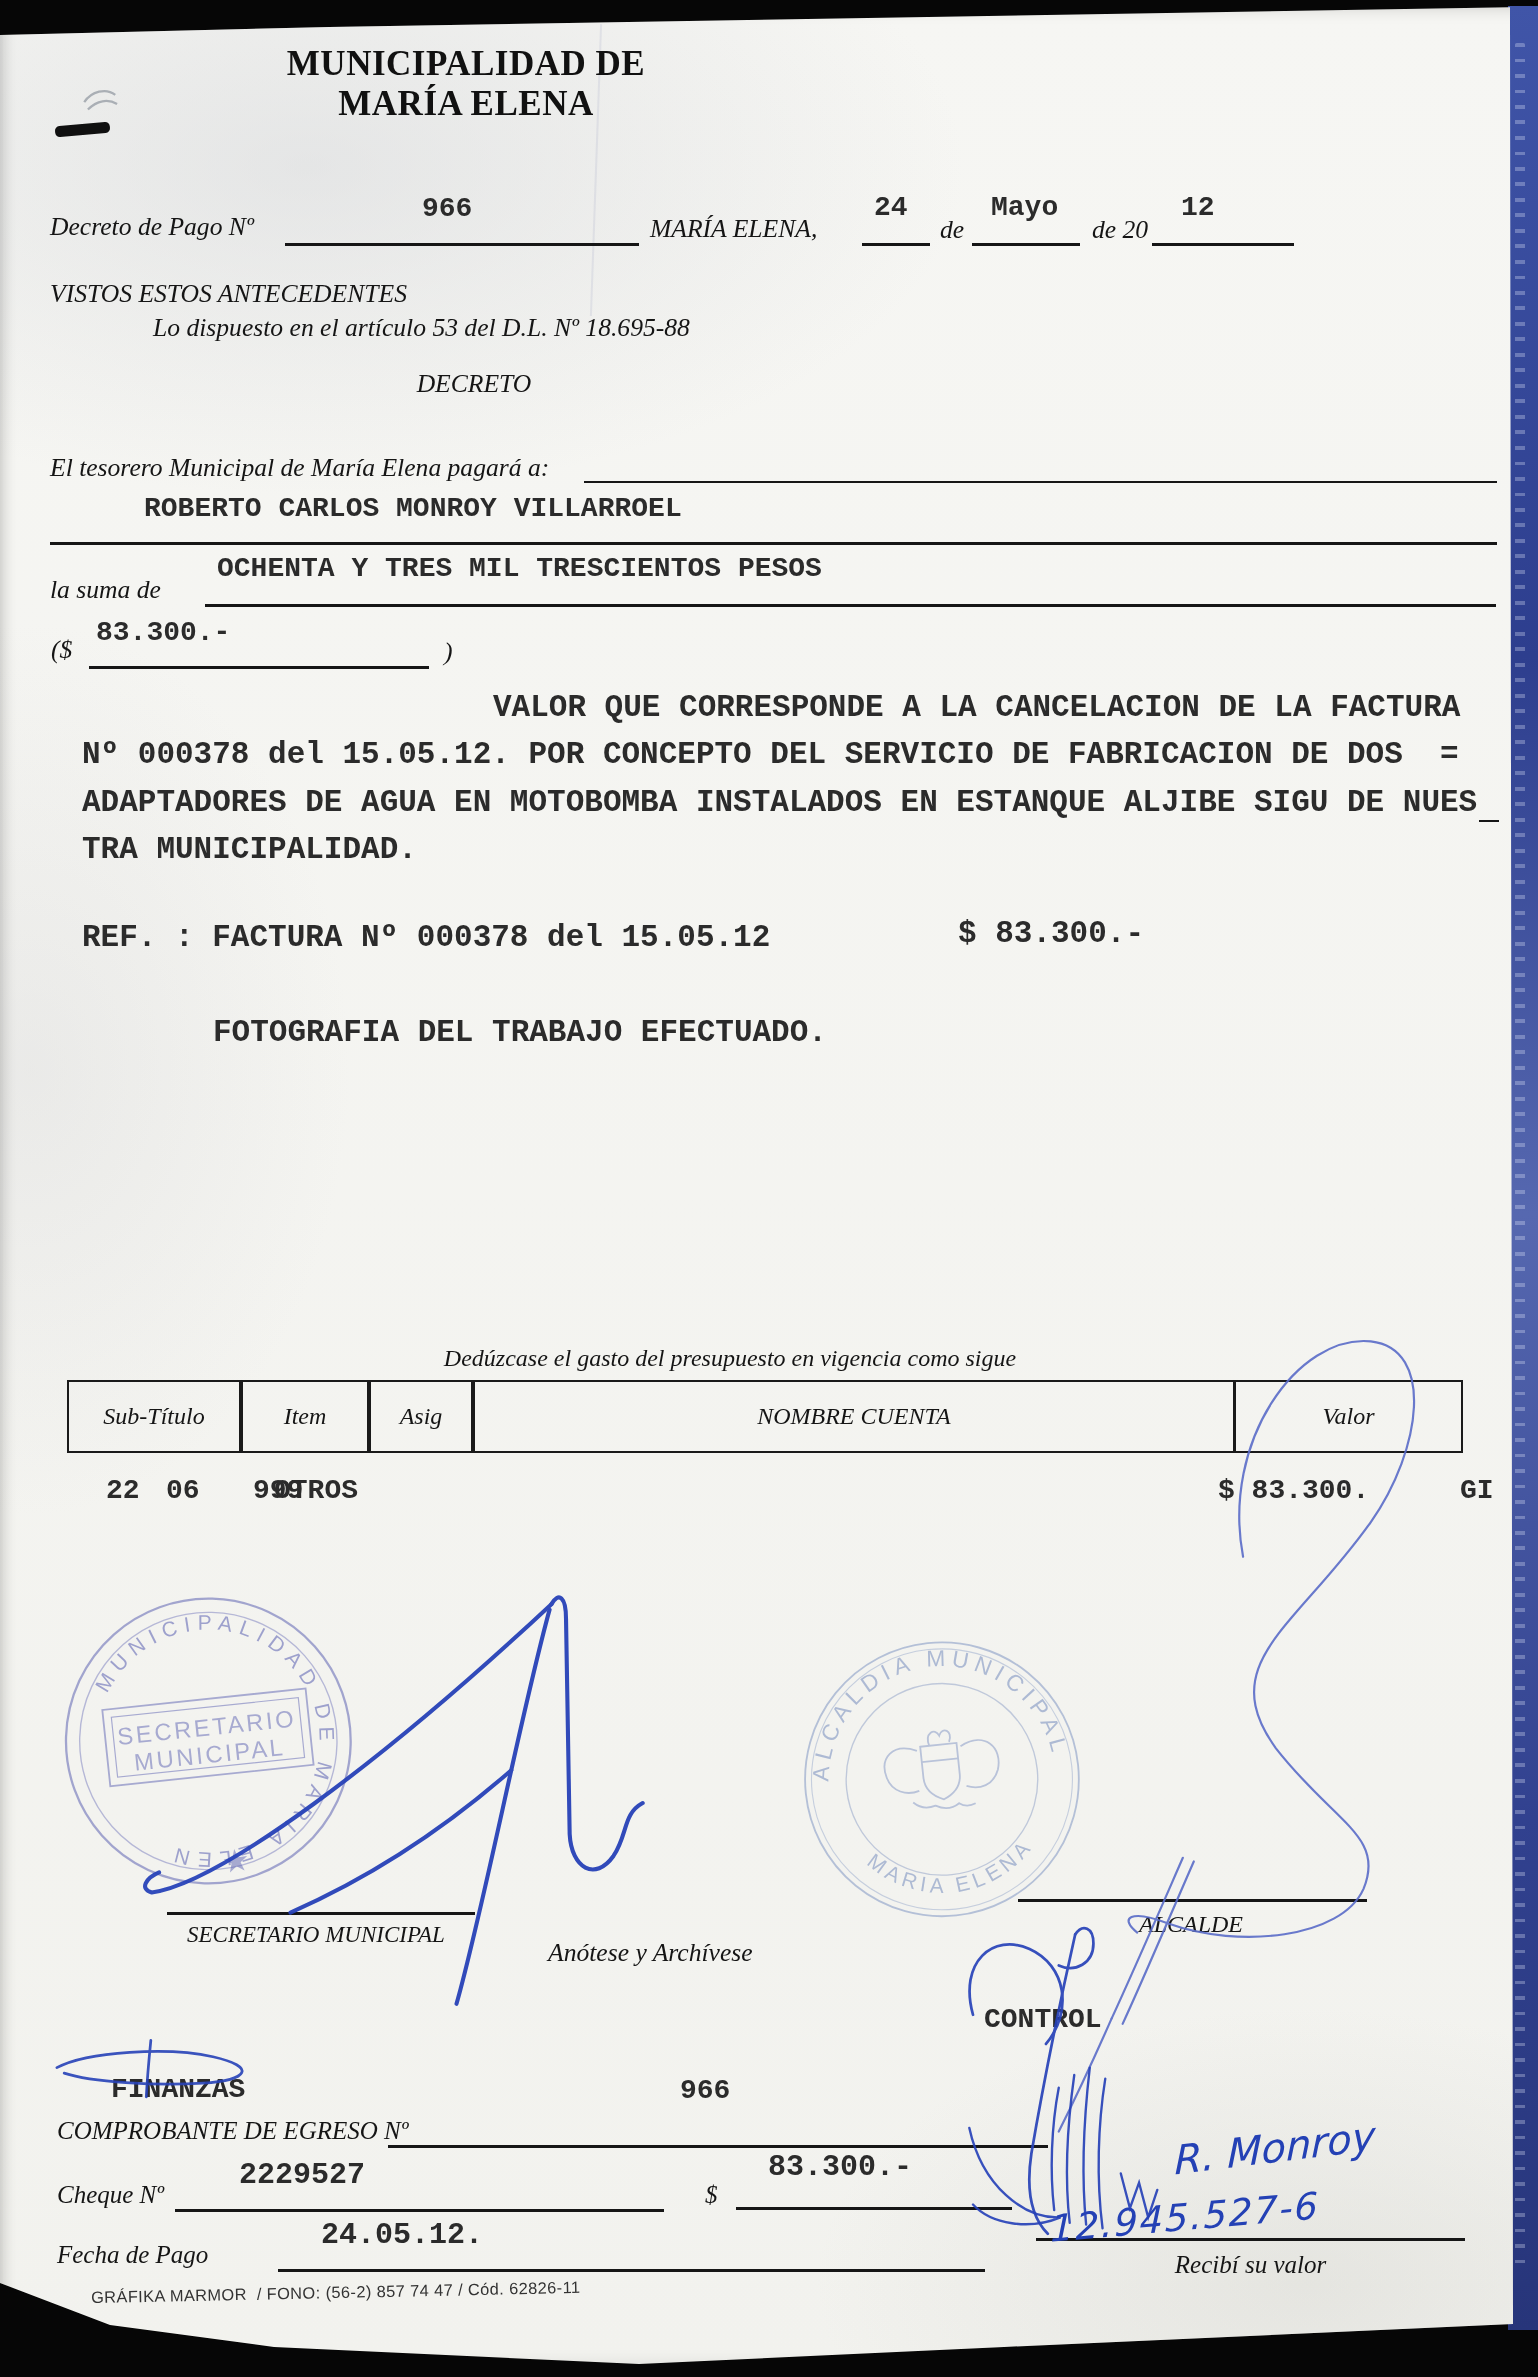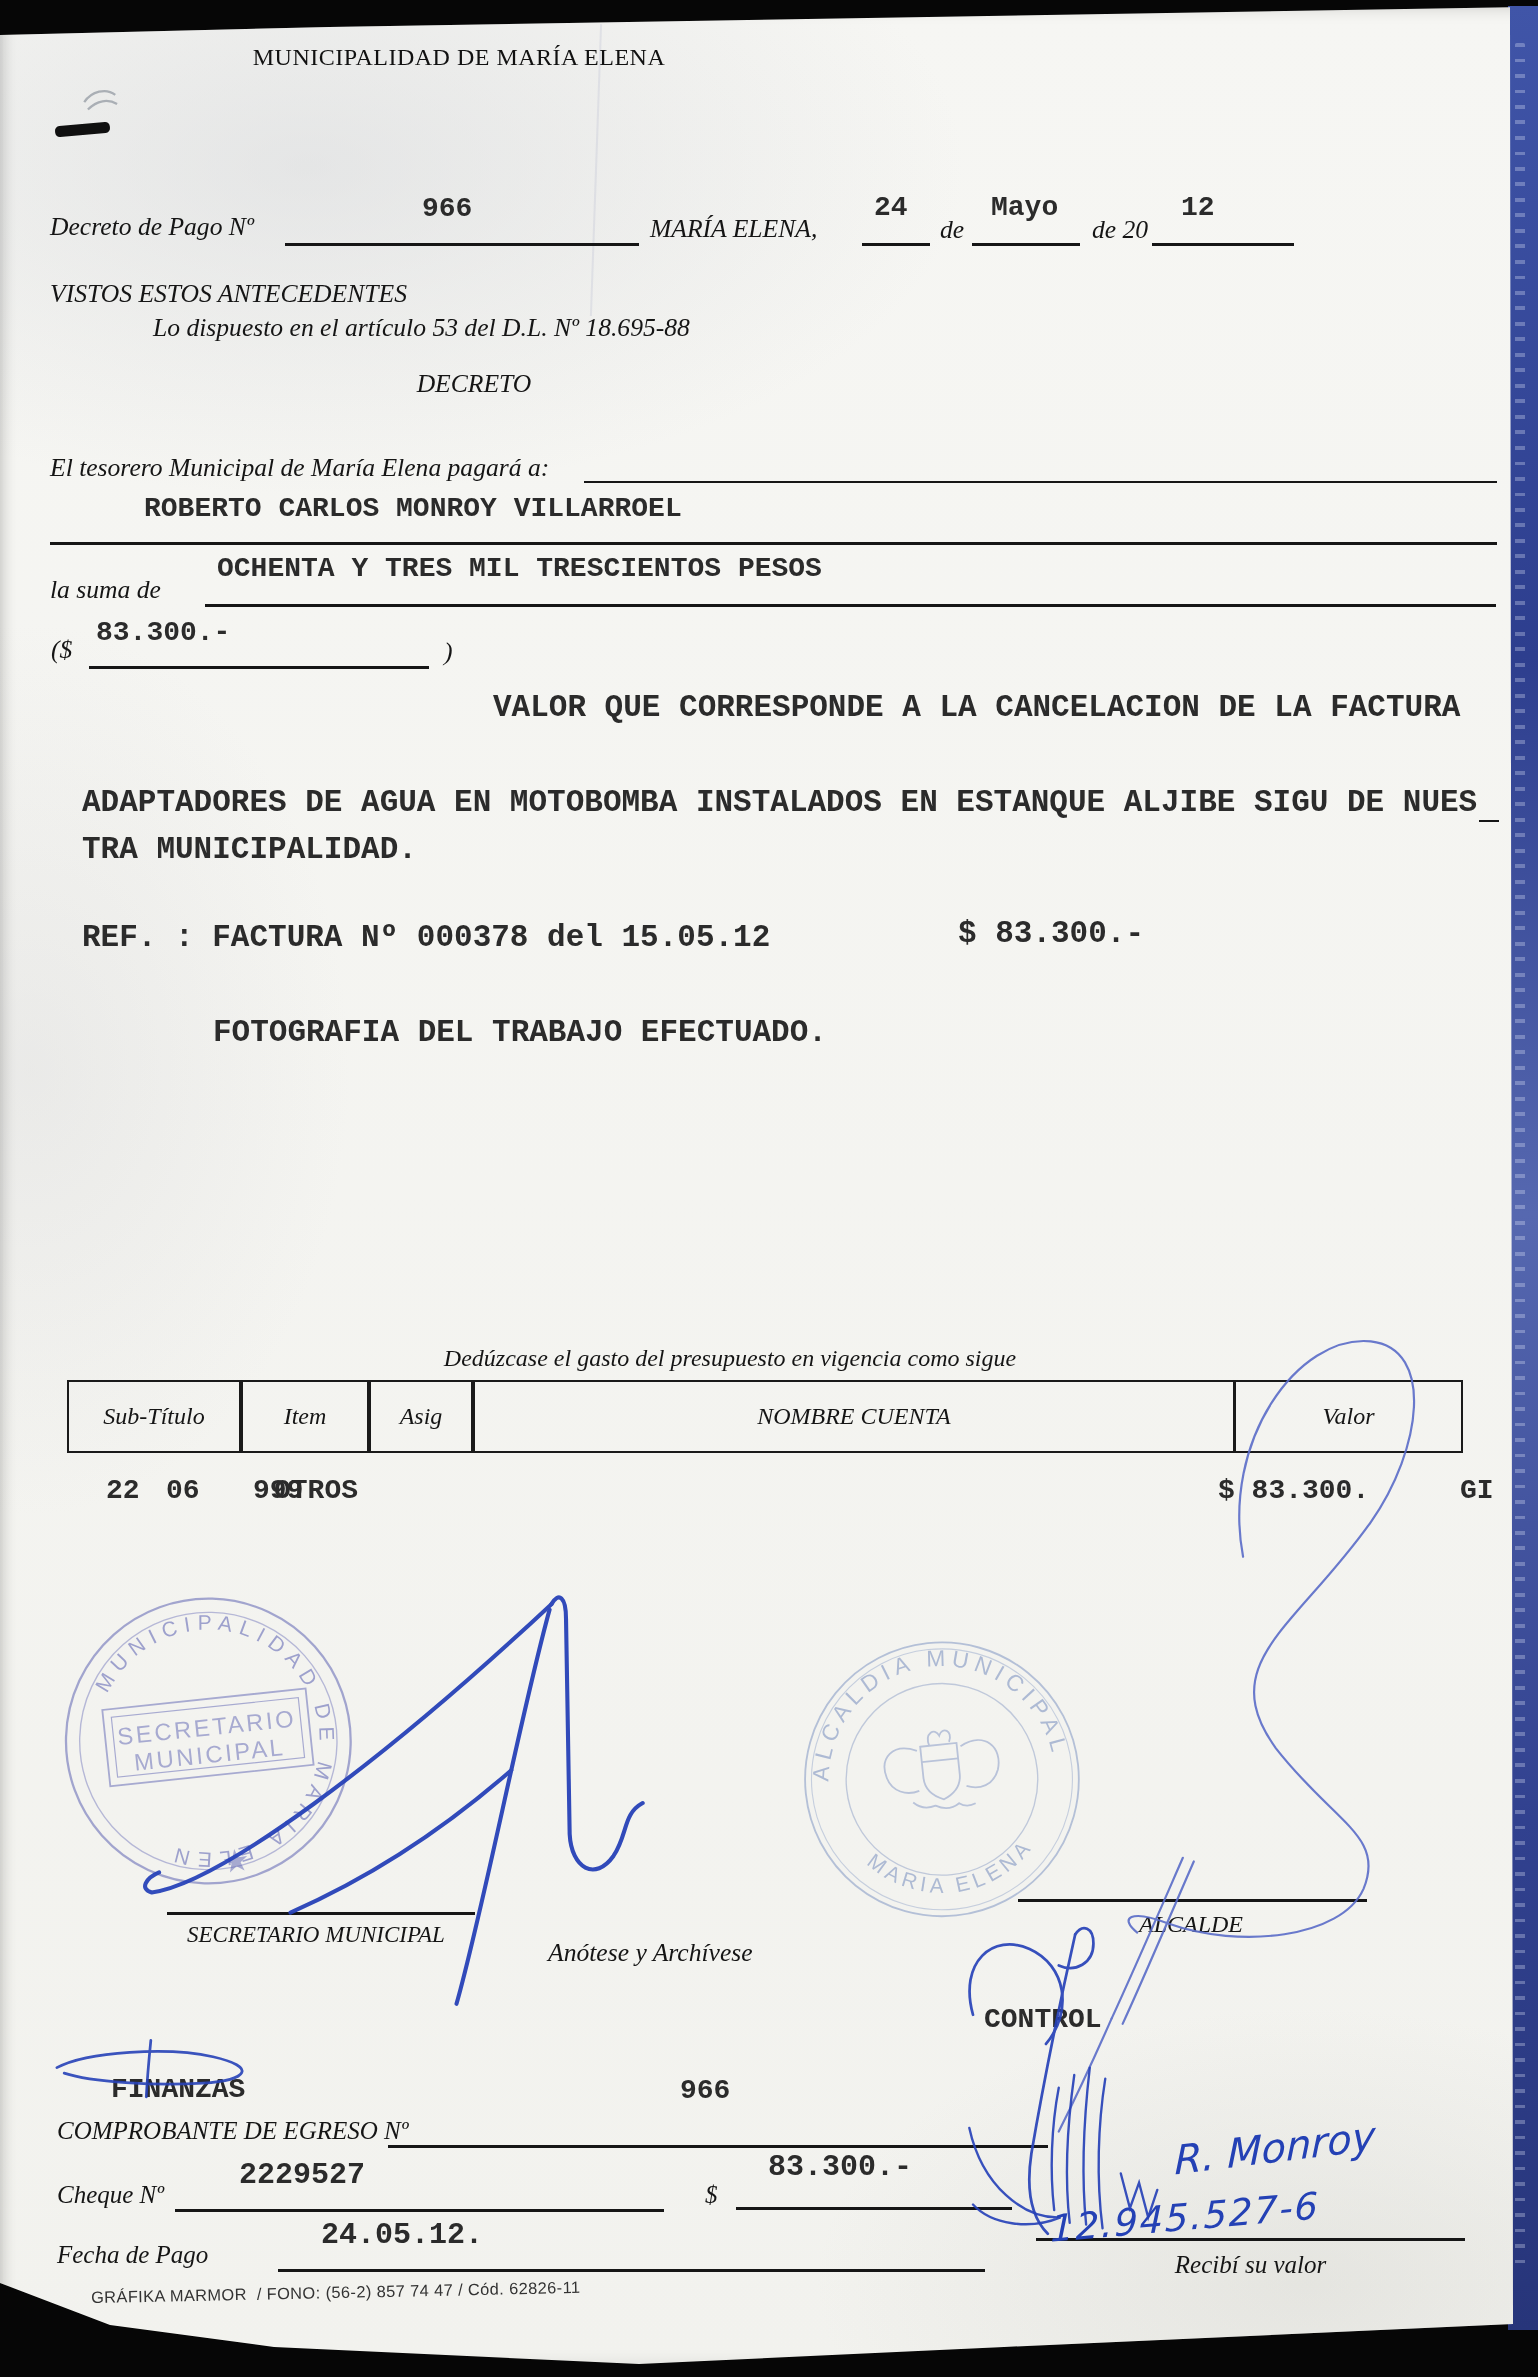--- a/index.html
+++ b/index.html
@@ -37,21 +37,21 @@
 
 <div id="canvas">
   <div class="blue-strip">
       <div class="marks"></div>
     </div>
 
   <div class="paper">
     <div class="crease"></div>
     <div class="inkmark"></div>
 
-    <div class="abs rm ctr" style="left:231px;top:44px;width:456px;font-size:24px;font-weight:normal;letter-spacing:0.5px;">MUNICIPALIDAD DE MARÍA ELENA</div>
+    <div class="abs rm ctr" style="left:238px;top:44px;width:456px;font-size:35px;font-weight:bold;letter-spacing:0.5px;">MUNICIPALIDAD DE MARÍA ELENA</div>
 
     <div class="abs it" style="left:50px;top:212px;font-size:25.6px;">Decreto de Pago Nº</div>
     <div class="line" style="left:285px;top:243px;width:354px;"></div>
     <div class="abs tw" style="left:422px;top:193px;font-size:28px;">966</div>
     <div class="abs it" style="left:650px;top:214px;font-size:25.6px;">MARÍA ELENA,</div>
     <div class="line" style="left:862px;top:243px;width:68px;"></div>
     <div class="abs tw" style="left:874px;top:192px;font-size:28px;">24</div>
     <div class="abs it" style="left:940px;top:215px;font-size:25.6px;">de</div>
     <div class="line" style="left:972px;top:243px;width:108px;"></div>
     <div class="abs tw" style="left:991px;top:192px;font-size:28px;">Mayo</div>
@@ -69,20 +69,21 @@
     <div class="line" style="left:50px;top:542px;width:1447px;"></div>
     <div class="abs tw" style="left:217px;top:553px;font-size:28px;">OCHENTA Y TRES MIL TRESCIENTOS PESOS</div>
     <div class="abs it" style="left:50px;top:575px;font-size:25.6px;">la suma de</div>
     <div class="line" style="left:205px;top:604px;width:1291px;"></div>
     <div class="abs tw" style="left:96px;top:617px;font-size:28px;">83.300.-</div>
     <div class="abs it" style="left:51px;top:635px;font-size:25.6px;">($</div>
     <div class="line" style="left:89px;top:666px;width:340px;"></div>
     <div class="abs it" style="left:444px;top:637px;font-size:25.6px;">)</div>
 
     <div class="abs tw" style="left:493px;top:690px;font-size:31px;">VALOR QUE CORRESPONDE A LA CANCELACION DE LA FACTURA</div>
+    <div class="abs tw" style="left:82px;top:737px;font-size:31px;">Nº 000378 del 15.05.12. POR CONCEPTO DEL SERVICIO DE FABRICACION DE DOS  =</div>
     <div class="abs tw" style="left:82px;top:785px;font-size:31px;">ADAPTADORES DE AGUA EN MOTOBOMBA INSTALADOS EN ESTANQUE ALJIBE SIGU DE NUES</div>
     <div class="line thin" style="left:1479px;top:820px;width:20px;"></div>
     <div class="abs tw" style="left:82px;top:832px;font-size:31px;">TRA MUNICIPALIDAD.</div>
 
     <div class="abs tw" style="left:82px;top:920px;font-size:31px;">REF. : FACTURA Nº 000378 del 15.05.12</div>
     <div class="abs tw" style="left:958px;top:916px;font-size:31px;">$ 83.300.-</div>
     <div class="abs tw" style="left:213px;top:1015px;font-size:31px;">FOTOGRAFIA DEL TRABAJO EFECTUADO.</div>
 
     <div class="abs it ctr" style="left:383px;top:1345px;width:694px;font-size:24px;">Dedúzcase el gasto del presupuesto en vigencia como sigue</div>
 

